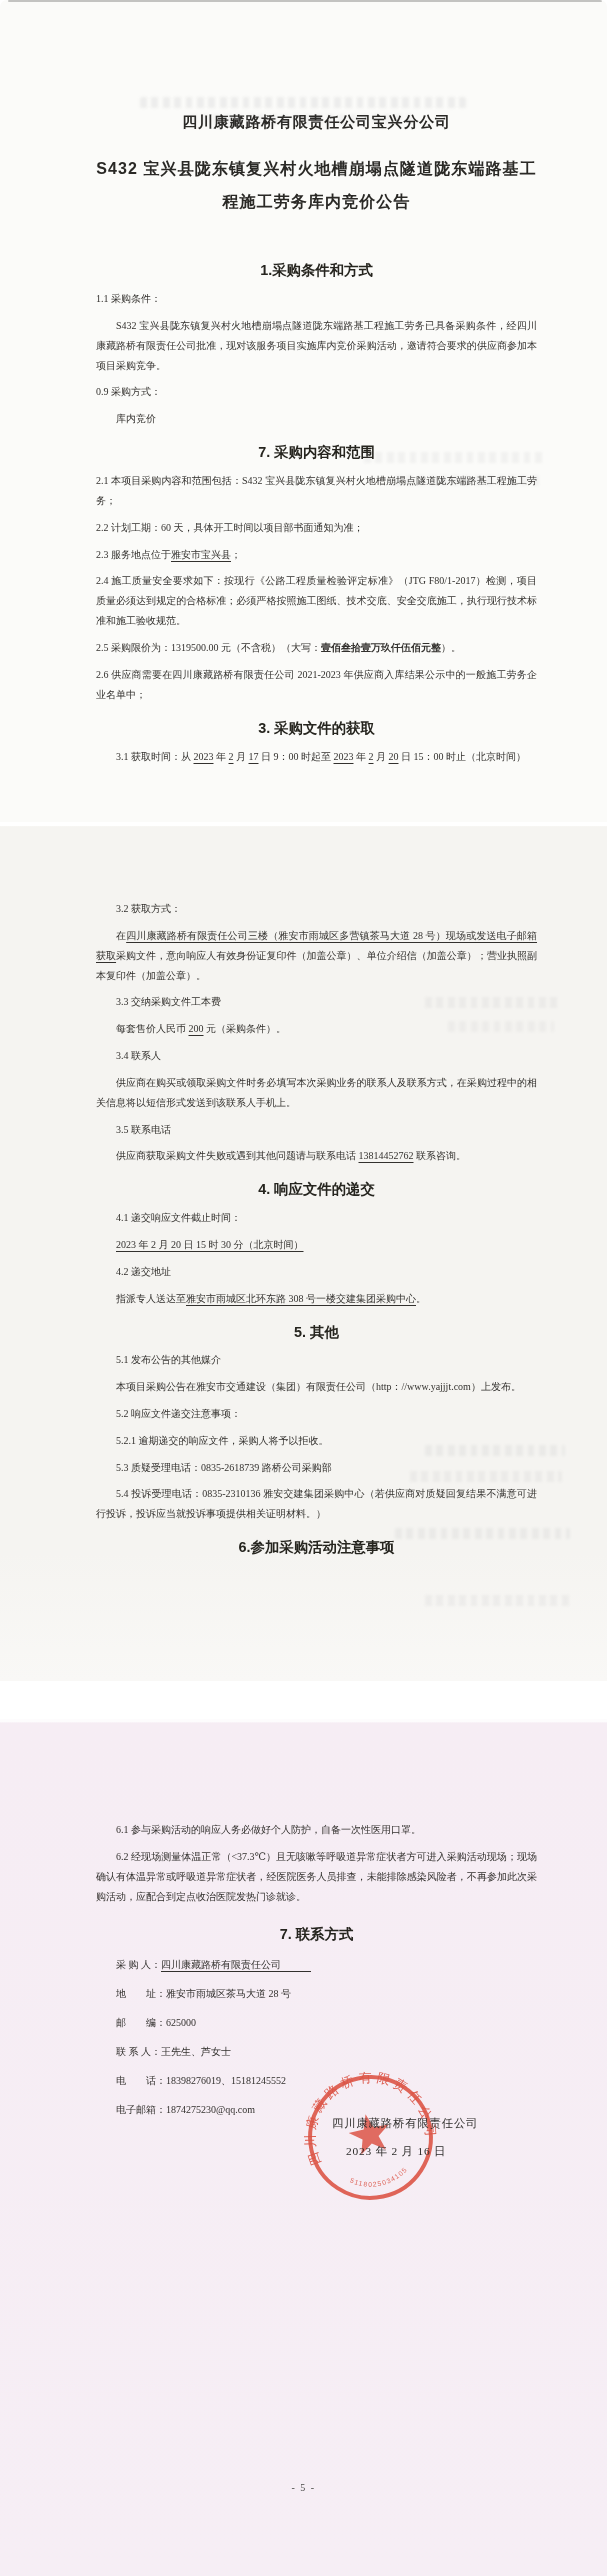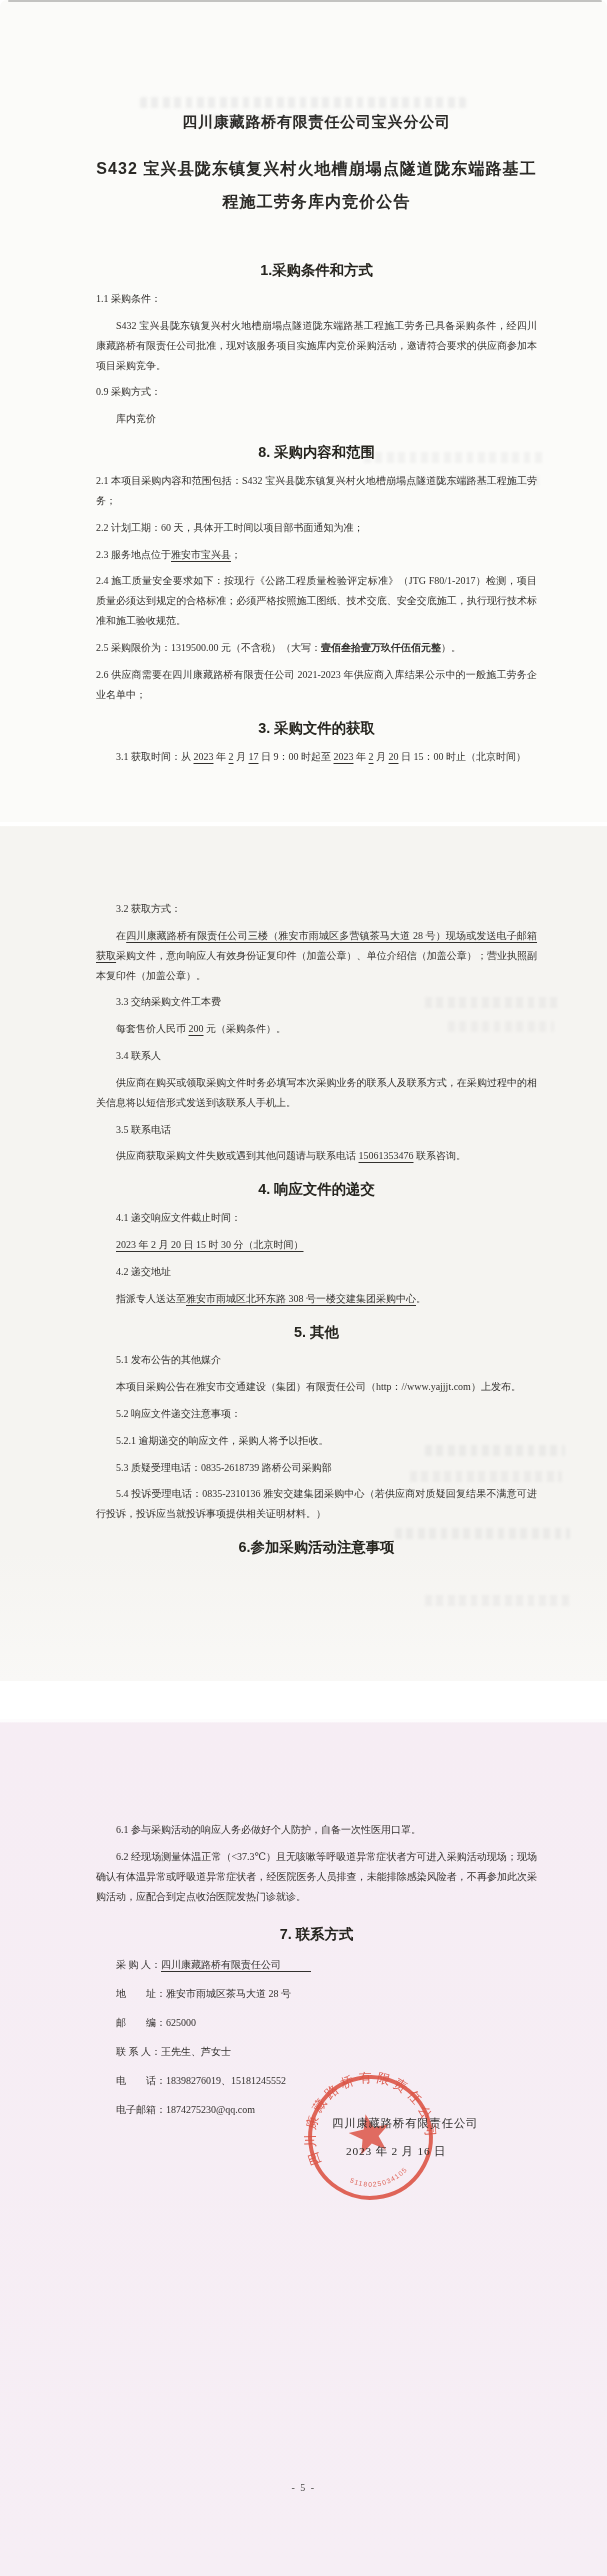--- a/index.html
+++ b/index.html
@@ -46,21 +46,21 @@
       <div class="t-main">S432 宝兴县陇东镇复兴村火地槽崩塌点隧道陇东端路基工</div>
       <div class="t-main">程施工劳务库内竞价公告</div>
     </div>
     <div class="content">
       <div class="sec-h">1.采购条件和方式</div>
       <p class="p"><span>1.1 采购条件：</span></p>
       <p class="p ind"><span>S432 宝兴县陇东镇复兴村火地槽崩塌点隧道陇东端路基工程施工劳务已具备采购条件，经四川康藏路桥有限责任公司批准，现对该服务项目实施库内竞价采购活动，邀请符合要求的供应商参加本项目采购竞争。</span></p>
       <p class="p"><span>0.9 采购方式：</span></p>
       <p class="p ind"><span>库内竞价</span></p>
 
-      <div class="sec-h">8. 采购内容和范围</div>
+      <div class="sec-h">7. 采购内容和范围</div>
       <p class="p"><span>2.1 本项目采购内容和范围包括：S432 宝兴县陇东镇复兴村火地槽崩塌点隧道陇东端路基工程施工劳务；</span></p>
       <p class="p"><span>2.2 计划工期：60 天，具体开工时间以项目部书面通知为准；</span></p>
       <p class="p"><span>2.3 服务地点位于</span><u>雅安市宝兴县</u><span>；</span></p>
       <p class="p"><span>2.4 施工质量安全要求如下：按现行《公路工程质量检验评定标准》（JTG F80/1-2017）检测，项目质量必须达到规定的合格标准；必须严格按照施工图纸、技术交底、安全交底施工，执行现行技术标准和施工验收规范。</span></p>
       <p class="p"><span>2.5 采购限价为：1319500.00 元（不含税）（大写：</span><span class="b">壹佰叁拾壹万玖仟伍佰元整</span><span>）。</span></p>
       <p class="p"><span>2.6 供应商需要在四川康藏路桥有限责任公司 2021-2023 年供应商入库结果公示中的一般施工劳务企业名单中；</span></p>
 
       <div class="sec-h">3. 采购文件的获取</div>
       <p class="p ind"><span>3.1 获取时间：从 </span><u>2023</u><span> 年 </span><u>2</u><span> 月 </span><u>17</u><span> 日 9：00 时起至 </span><u>2023</u><span> 年 </span><u>2</u><span> 月 </span><u>20</u><span> 日 15：00 时止（北京时间）</span></p>
     </div>
@@ -75,21 +75,21 @@
   <div class="ghost" style="top:706px;left:395px;width:175px;opacity:.45;"></div>
   <div class="ghost" style="top:773px;left:425px;width:144px;opacity:.4;"></div>
   <div class="inner" style="padding-top:70px;">
     <p class="p ind"><span>3.2 获取方式：</span></p>
     <p class="p ind"><span>在</span><u>四川康藏路桥有限责任公司三楼（雅安市雨城区多营镇茶马大道 28 号）现场或发送电子邮箱获取</u><span>采购文件，意向响应人有效身份证复印件（加盖公章）、单位介绍信（加盖公章）；营业执照副本复印件（加盖公章）。</span></p>
     <p class="p ind"><span>3.3 交纳采购文件工本费</span></p>
     <p class="p ind"><span>每套售价人民币 </span><u>200</u><span> 元（采购条件）。</span></p>
     <p class="p ind"><span>3.4 联系人</span></p>
     <p class="p ind"><span>供应商在购买或领取采购文件时务必填写本次采购业务的联系人及联系方式，在采购过程中的相关信息将以短信形式发送到该联系人手机上。</span></p>
     <p class="p ind"><span>3.5 联系电话</span></p>
-    <p class="p ind"><span>供应商获取采购文件失败或遇到其他问题请与联系电话 </span><u>15061353476</u><span> 联系咨询。</span></p>
+    <p class="p ind"><span>供应商获取采购文件失败或遇到其他问题请与联系电话 </span><u>13814452762</u><span> 联系咨询。</span></p>
 
     <div class="sec-h">4. 响应文件的递交</div>
     <p class="p ind"><span>4.1 递交响应文件截止时间：</span></p>
     <p class="p ind"><u>2023 年 2 月 20 日 15 时 30 分（北京时间）</u></p>
     <p class="p ind"><span>4.2 递交地址</span></p>
     <p class="p ind"><span>指派专人送达至</span><u>雅安市雨城区北环东路 308 号一楼交建集团采购中心</u><span>。</span></p>
 
     <div class="sec-h">5. 其他</div>
     <p class="p ind"><span>5.1 发布公告的其他媒介</span></p>
     <p class="p ind"><span>本项目采购公告在雅安市交通建设（集团）有限责任公司（http：//www.yajjjt.com）上发布。</span></p>

